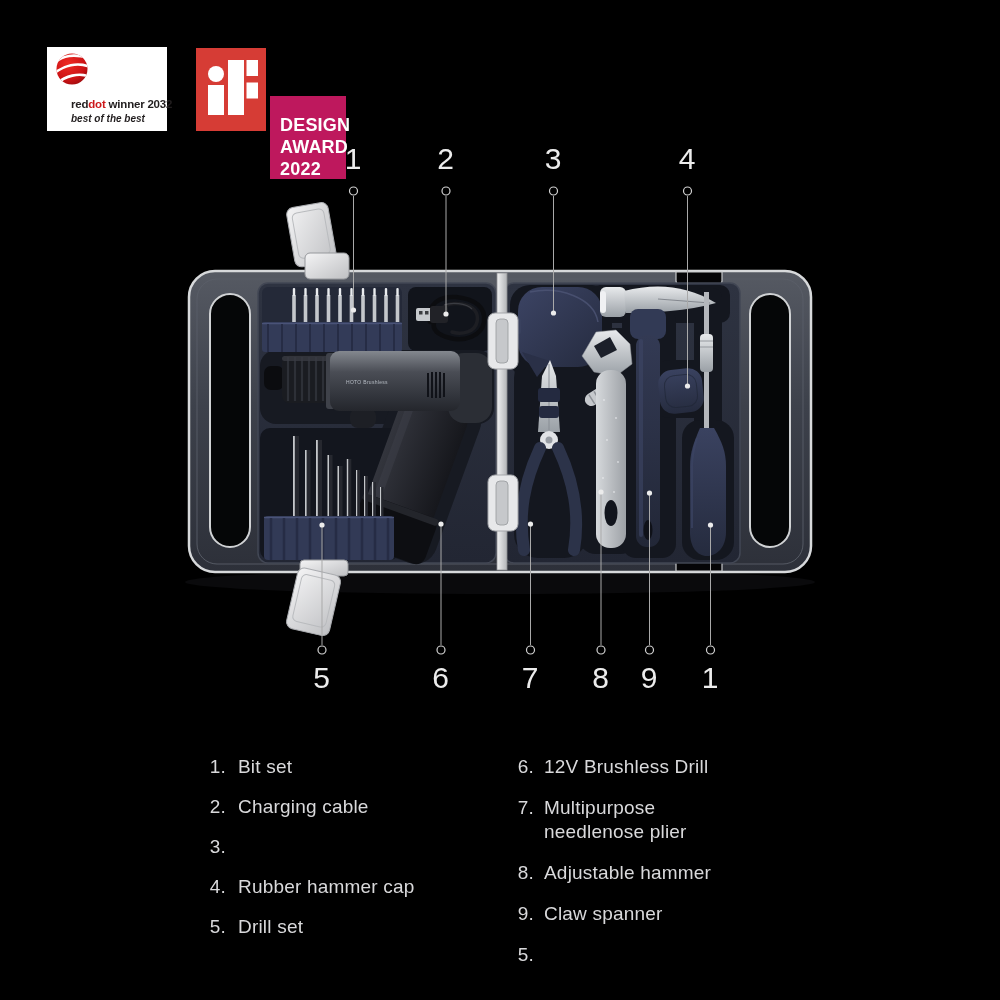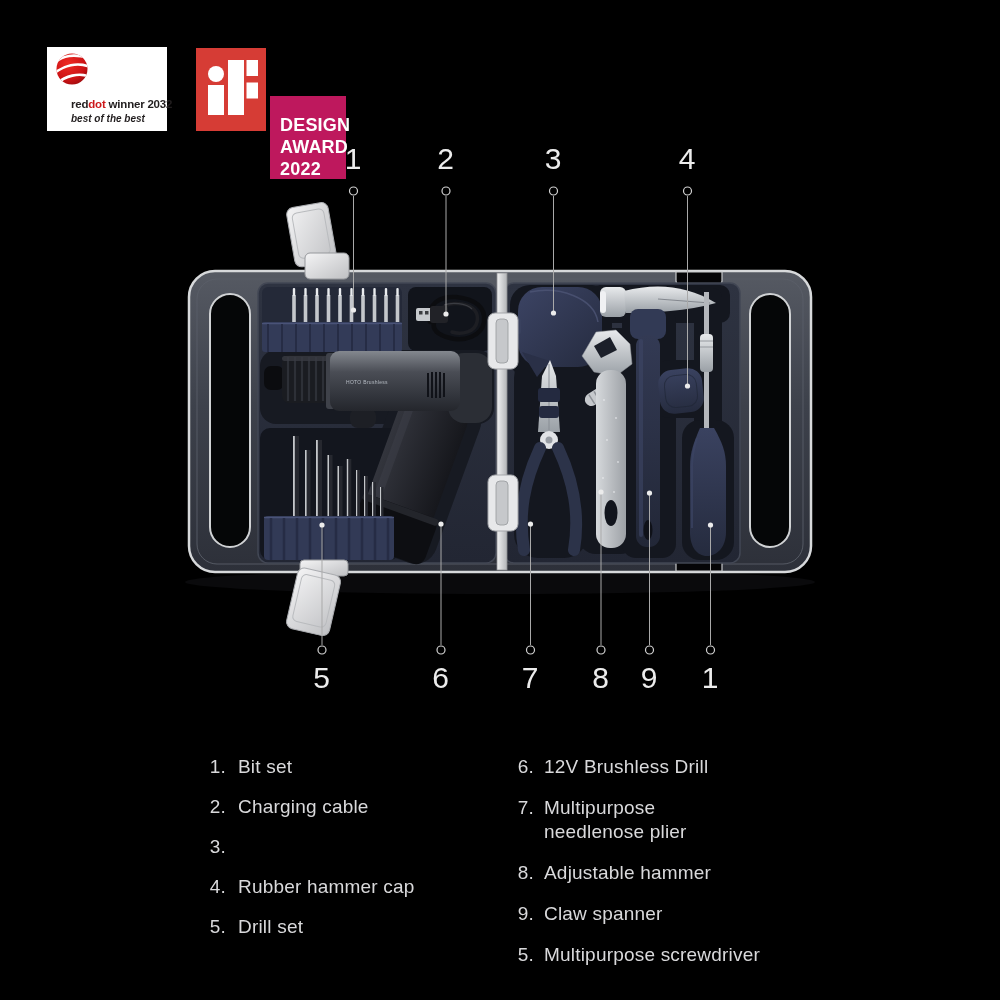--- a/index.html
+++ b/index.html
@@ -464,17 +464,16 @@
     <div class="legend-row">
       <span class="legend-num">8.</span>
       <span class="legend-label">Adjustable hammer</span>
     </div>
     <div class="legend-row">
       <span class="legend-num">9.</span>
       <span class="legend-label">Claw spanner</span>
     </div>
     <div class="legend-row">
       <span class="legend-num">5.</span>
-      <span class="legend-label">Multipurpose screwdriver</span>
     </div>
   </div>
 
 </div>
 
 </body></html>

